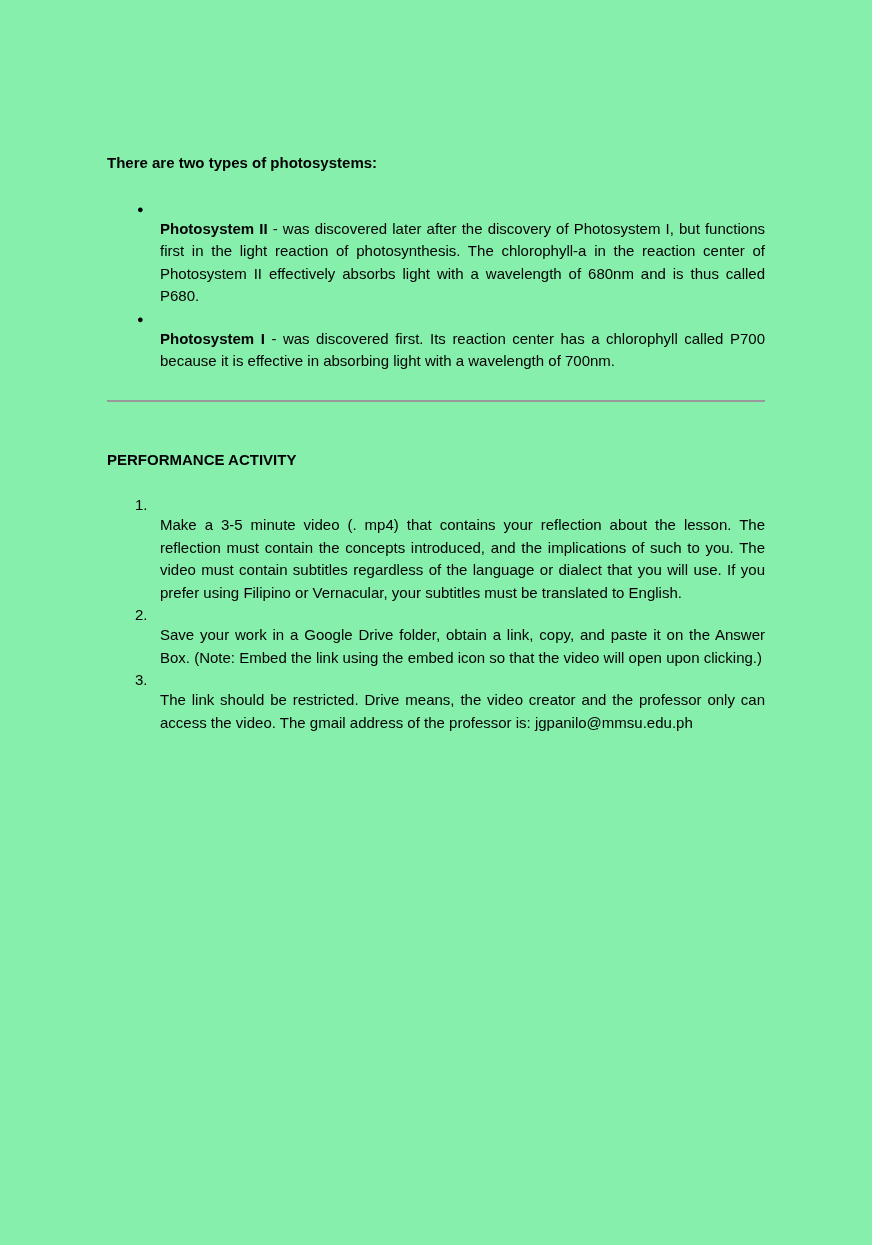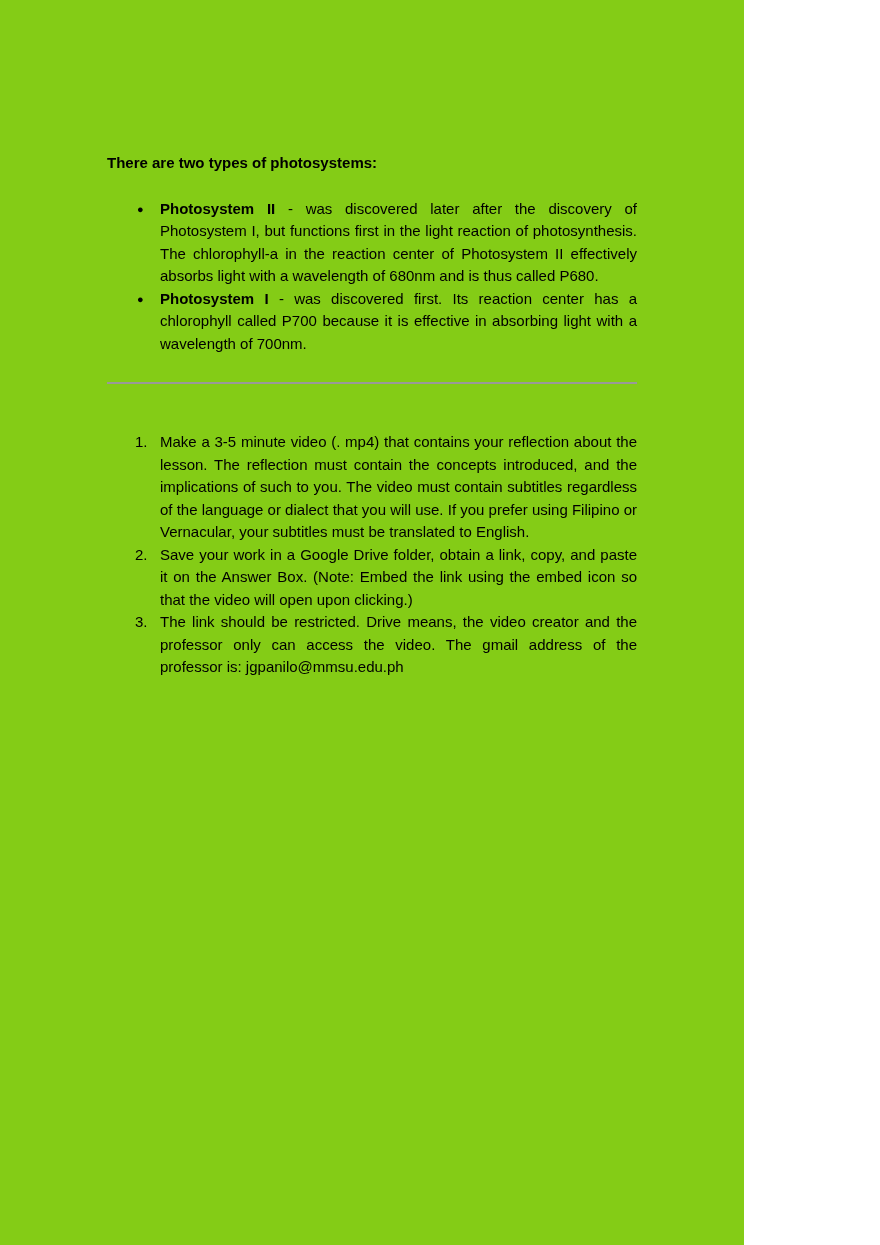--- a/index.html
+++ b/index.html
@@ -8,24 +8,24 @@
   }
   body {
     width: 880px;
     height: 1245px;
     overflow: hidden;
     font-family: "Liberation Sans", sans-serif;
     color: #000000;
     -webkit-font-smoothing: antialiased;
   }
   .page {
-    width: 744px;
+    width: 872px;
     height: 1245px;
     padding: 152px 107px 40px 107px;
-    background: #84cc16;
+    background: #86efac;
   }
   .heading {
     font-size: 15px;
     font-weight: 700;
     line-height: 22.5px;
     margin-bottom: 23px;
   }
   .body-text {
     font-size: 15px;
     line-height: 22.5px;
@@ -44,20 +44,21 @@
     line-height: 22.5px;
   }
   .marker.bullet {
     font-size: 11px;
     line-height: 22.5px;
     padding-left: 30px;
   }
   .li-text {
     flex: 1 1 auto;
     text-align: justify;
+    margin-top: 20px;
   }
   .li-text strong {
     font-weight: 700;
   }
   .divider {
     height: 2px;
     background: #999999;
     margin-top: 27px;
     margin-bottom: 47px;
   }
@@ -81,20 +82,21 @@
         <span class="marker bullet">●</span>
         <p class="li-text body-text"><strong>Photosystem I</strong><span> - was discovered first. Its reaction center has a chlorophyll called P700 because it is effective in absorbing light with a wavelength of 700nm.</span></p>
       </div>
 
     </div>
   </section>
 
   <div class="divider"></div>
 
   <section>
+    <p class="heading">PERFORMANCE ACTIVITY</p>
 
     <div class="list">
 
       <div class="li">
         <span class="marker num">1.</span>
         <p class="li-text body-text">Make a 3-5 minute video (. mp4) that contains your reflection about the lesson. The reflection must contain the concepts introduced, and the implications of such to you. The video must contain subtitles regardless of the language or dialect that you will use. If you prefer using Filipino or Vernacular, your subtitles must be translated to English.</p>
       </div>
 
       <div class="li">
         <span class="marker num">2.</span>

